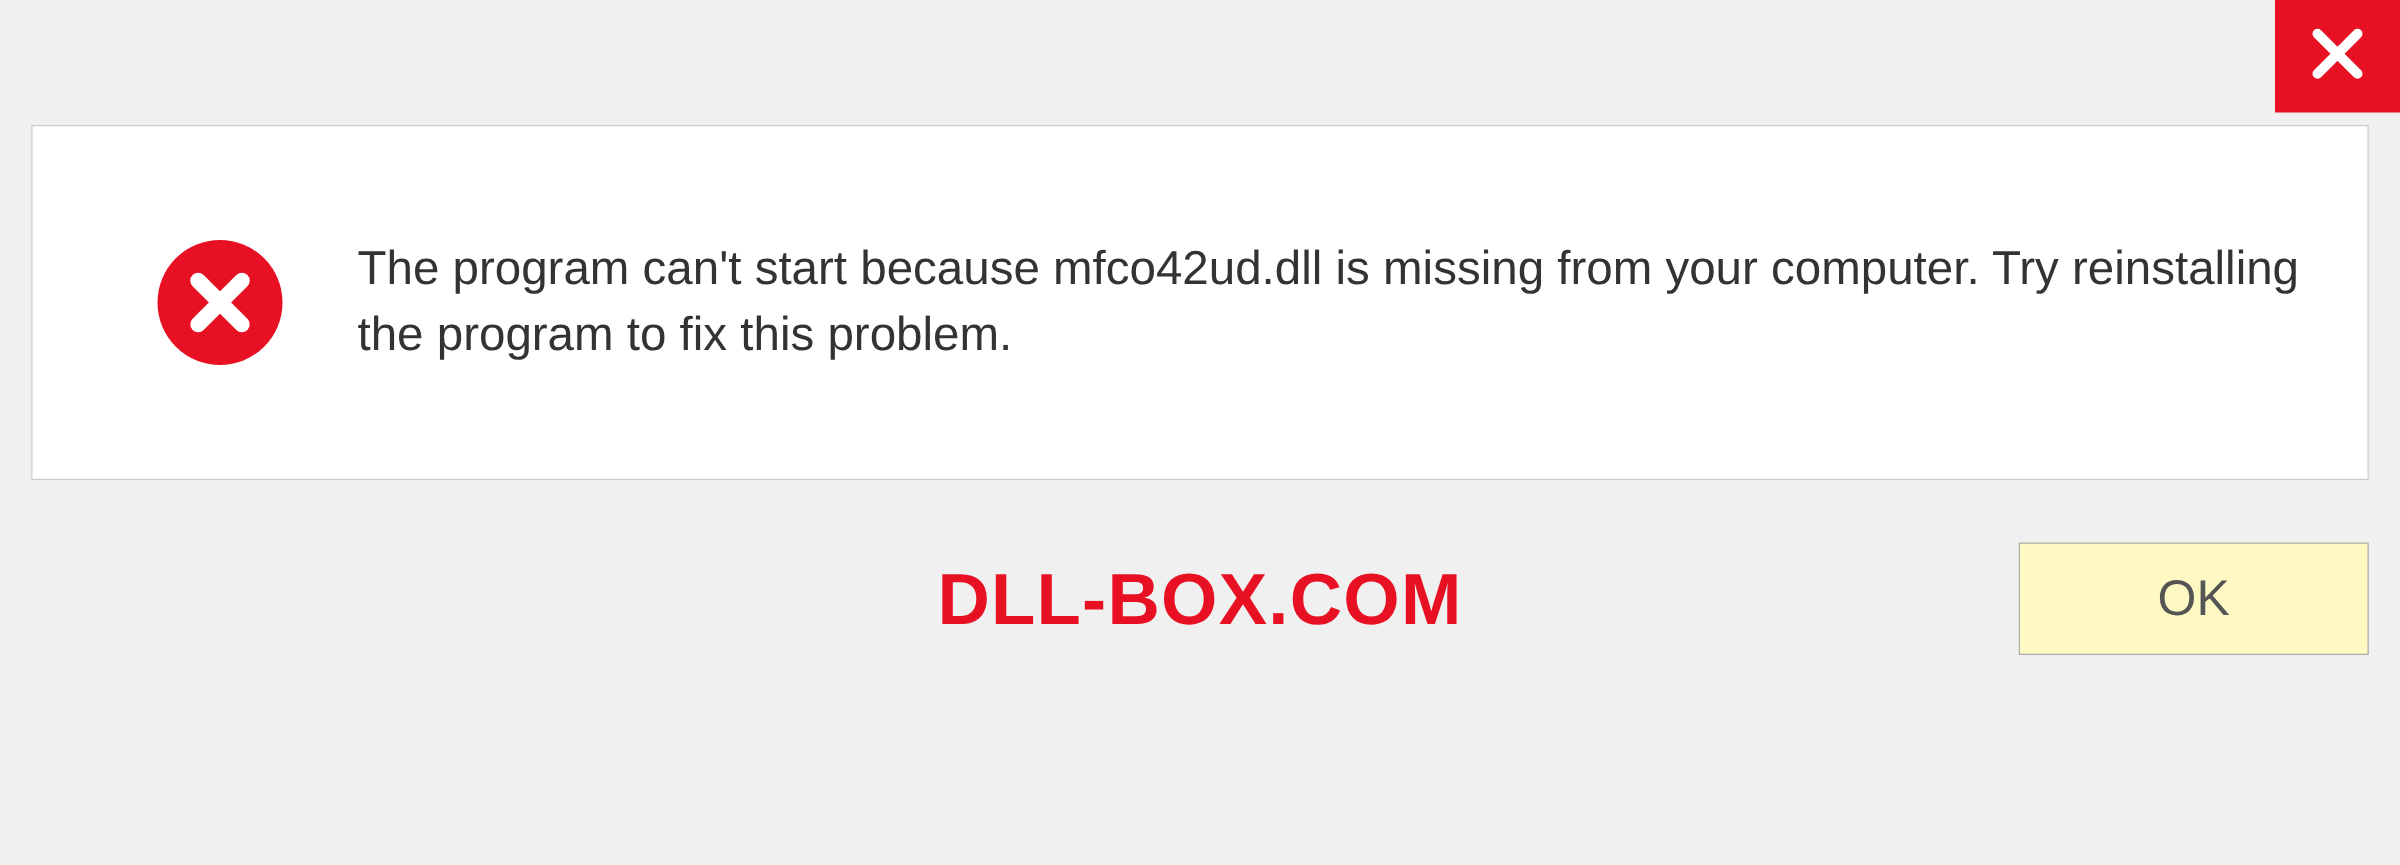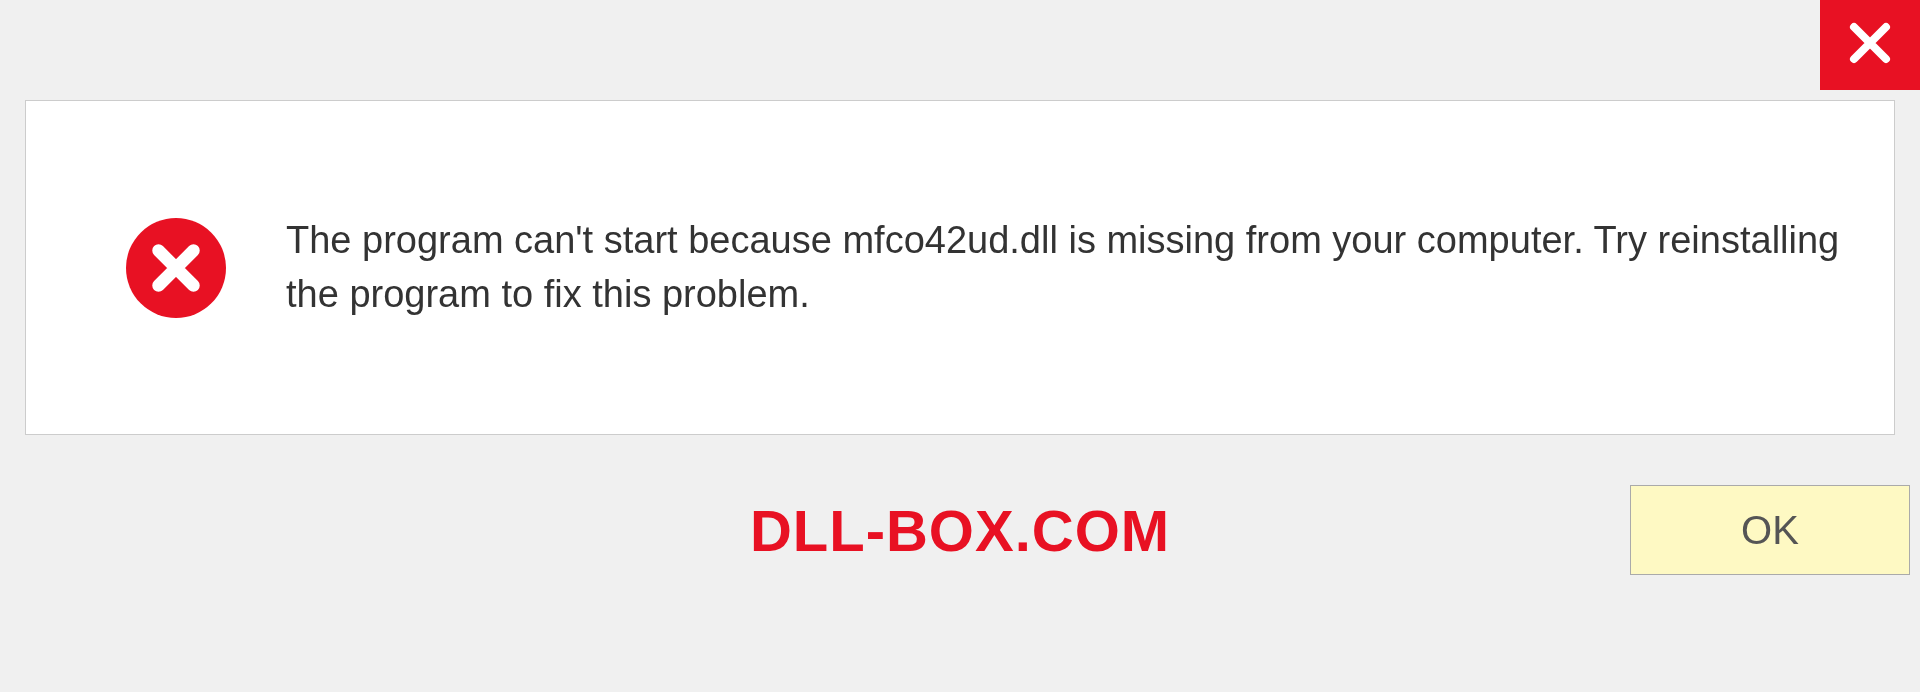--- a/index.html
+++ b/index.html
@@ -47,21 +47,21 @@
     
     .close-button svg {
       width: 48px;
       height: 48px;
     }
     
     .content-panel {
       margin: 0 25px;
       background: #ffffff;
       border: 1px solid #cccccc;
-      height: 335px;
+      height: 284px;
       display: flex;
       align-items: center;
       padding: 0 40px 0 100px;
     }
     
     .error-icon {
       width: 100px;
       height: 100px;
       border-radius: 50%;
       background: #e81123;
@@ -80,21 +80,21 @@
     .message {
       font-size: 38px;
       color: #333;
       line-height: 1.4;
     }
     
     .footer {
       display: flex;
       align-items: center;
       justify-content: flex-end;
-      padding: 50px 10px 0 25px;
+      padding: 50px 25px 0 25px;
       position: relative;
     }
     
     .watermark {
       position: absolute;
       left: 50%;
       transform: translateX(-50%);
       font-size: 58px;
       font-weight: 900;
       color: #e81123;

